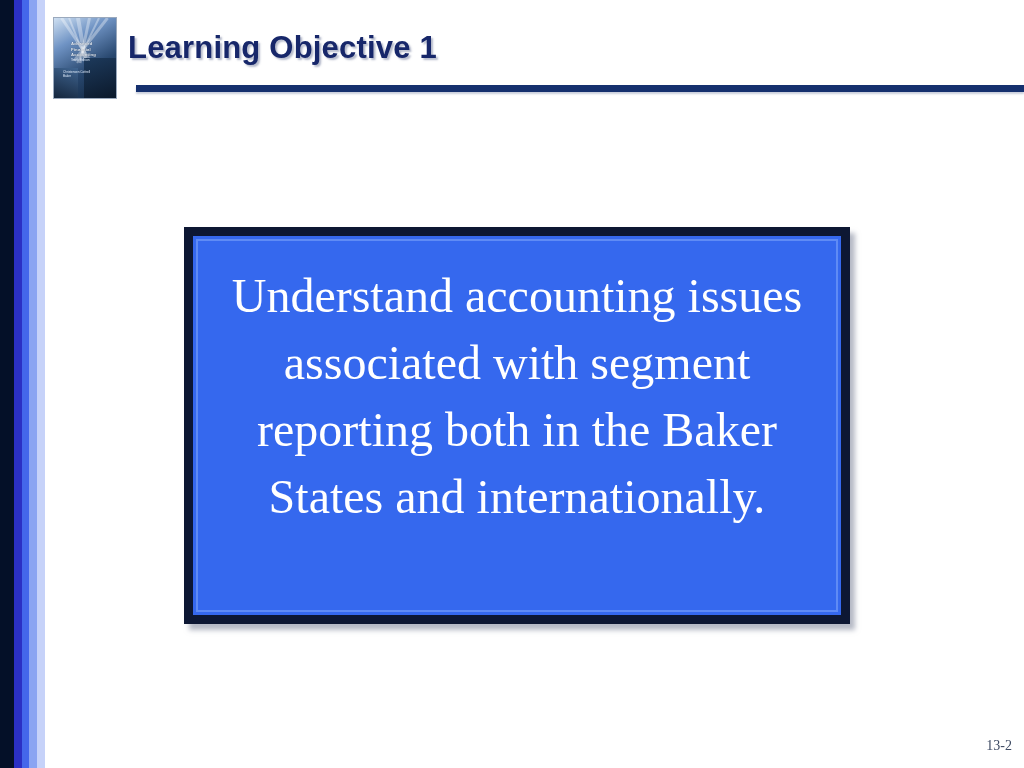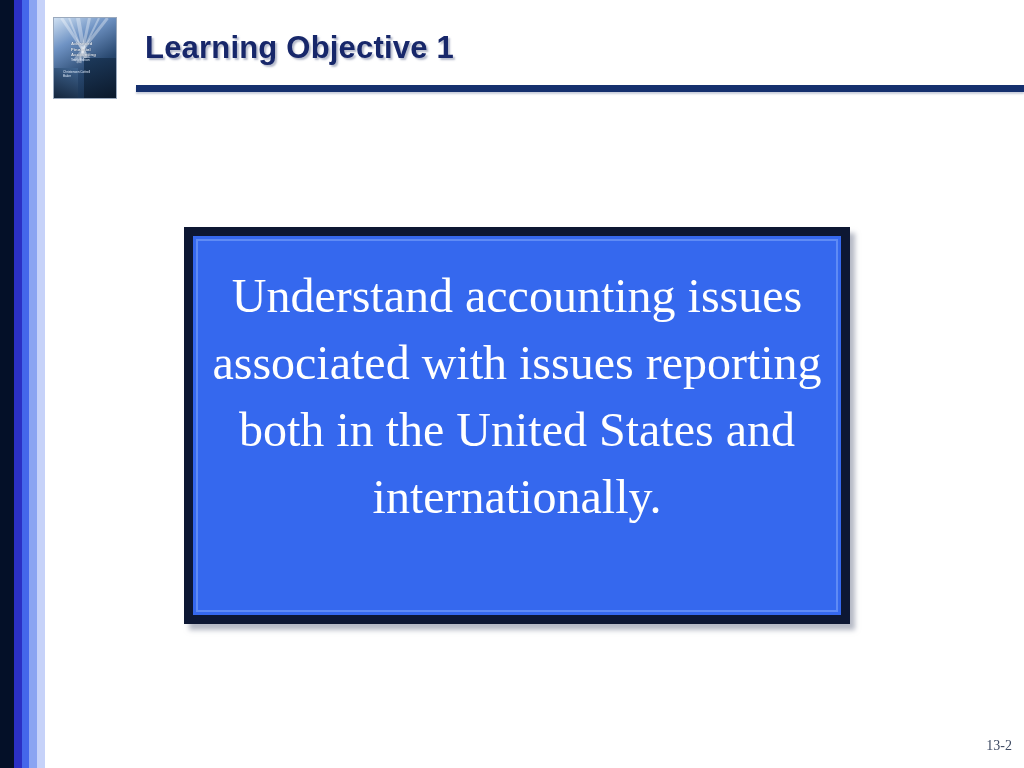--- a/index.html
+++ b/index.html
@@ -100,21 +100,21 @@
   .book-thumb .bk-ed {
     position: absolute;
     left: 17px;
     top: 40px;
     color: #dfeaf9;
     font-size: 3.2px;
   }
 
   .slide-title {
     position: absolute;
-    left: 145px;
+    left: 128px;
     top: 30px;
     font-family: "Liberation Sans", sans-serif;
     font-size: 31px;
     font-weight: 700;
     color: #17276a;
     letter-spacing: 0.2px;
     text-shadow: 2px 2px 2px rgba(120,130,160,0.55);
     white-space: nowrap;
   }
 
@@ -199,18 +199,18 @@
     <div class="bk-ed">Tenth Edition</div>
     <div class="bk-authors">Christensen
 Cottrell
 Baker</div>
   </div>
 
   <div class="slide-title">Learning Objective 1</div>
   <div class="title-rule"></div>
 
   <div class="objective-box">
-    <div class="objective-text">Understand accounting issues associated with issues reporting both in the United States and internationally.</div>
+    <div class="objective-text">Understand accounting issues associated with segment reporting both in the Baker States and internationally.</div>
   </div>
 
   <div class="page-number">13-2</div>
 
 </div>
 
 </body></html>

